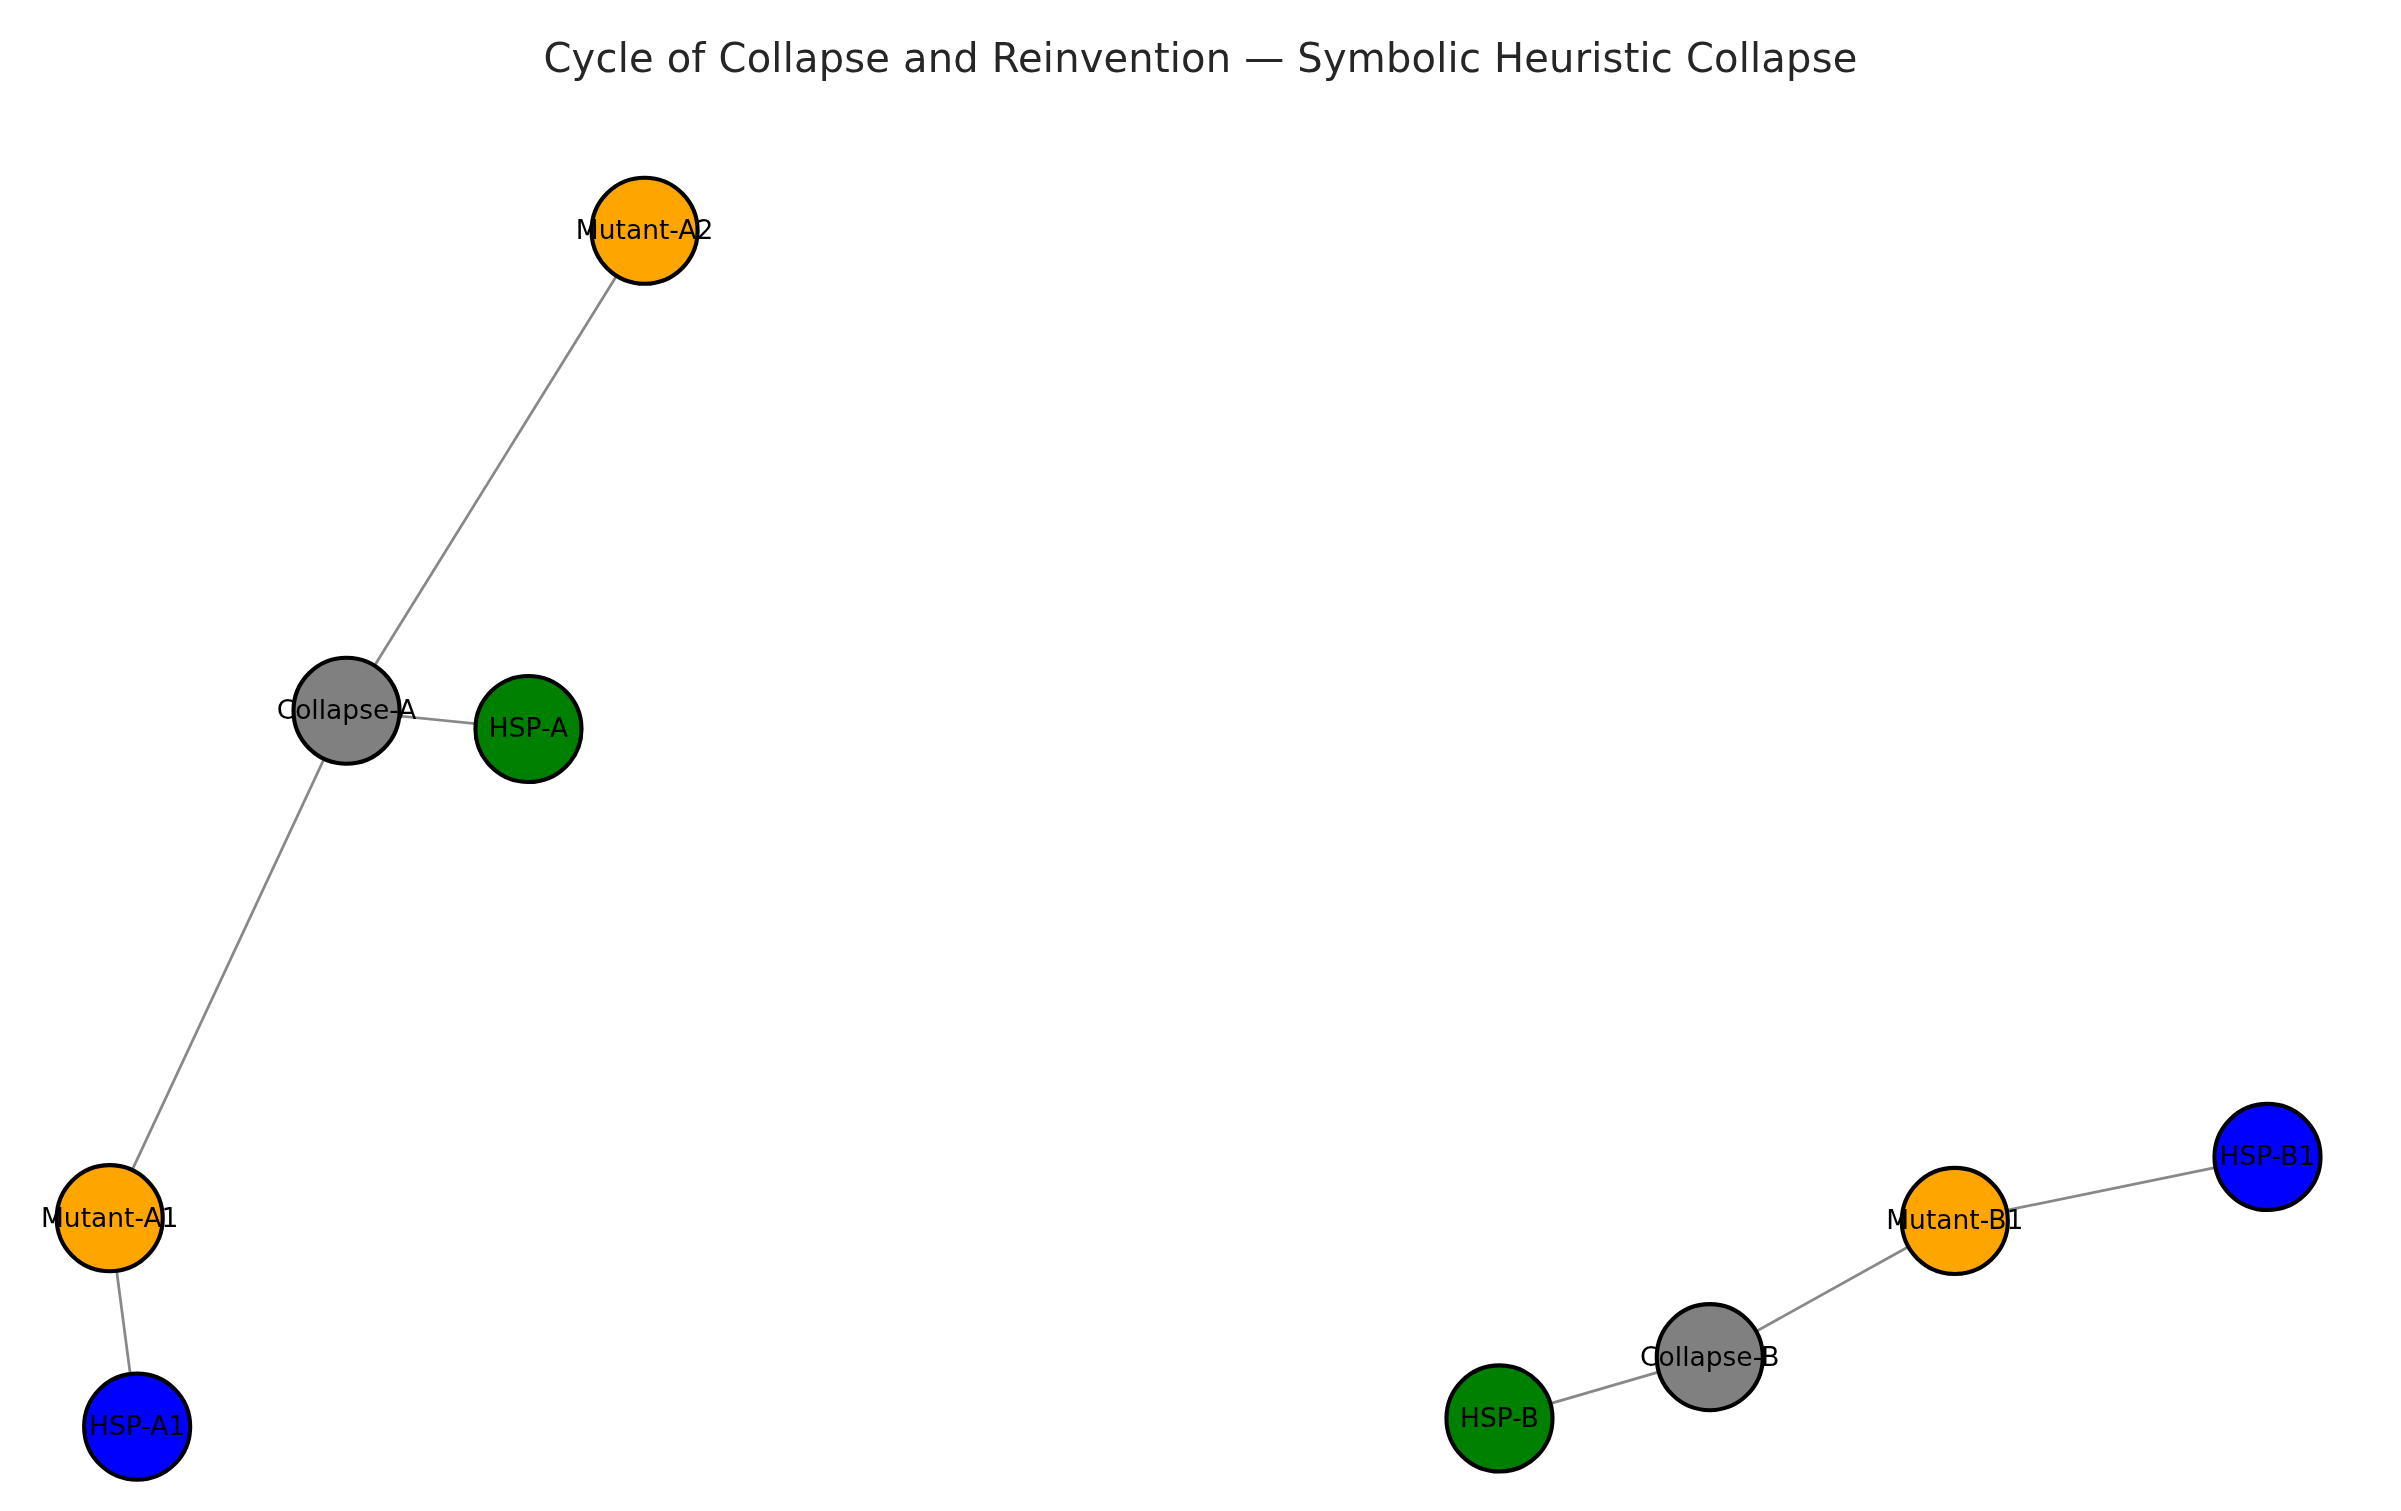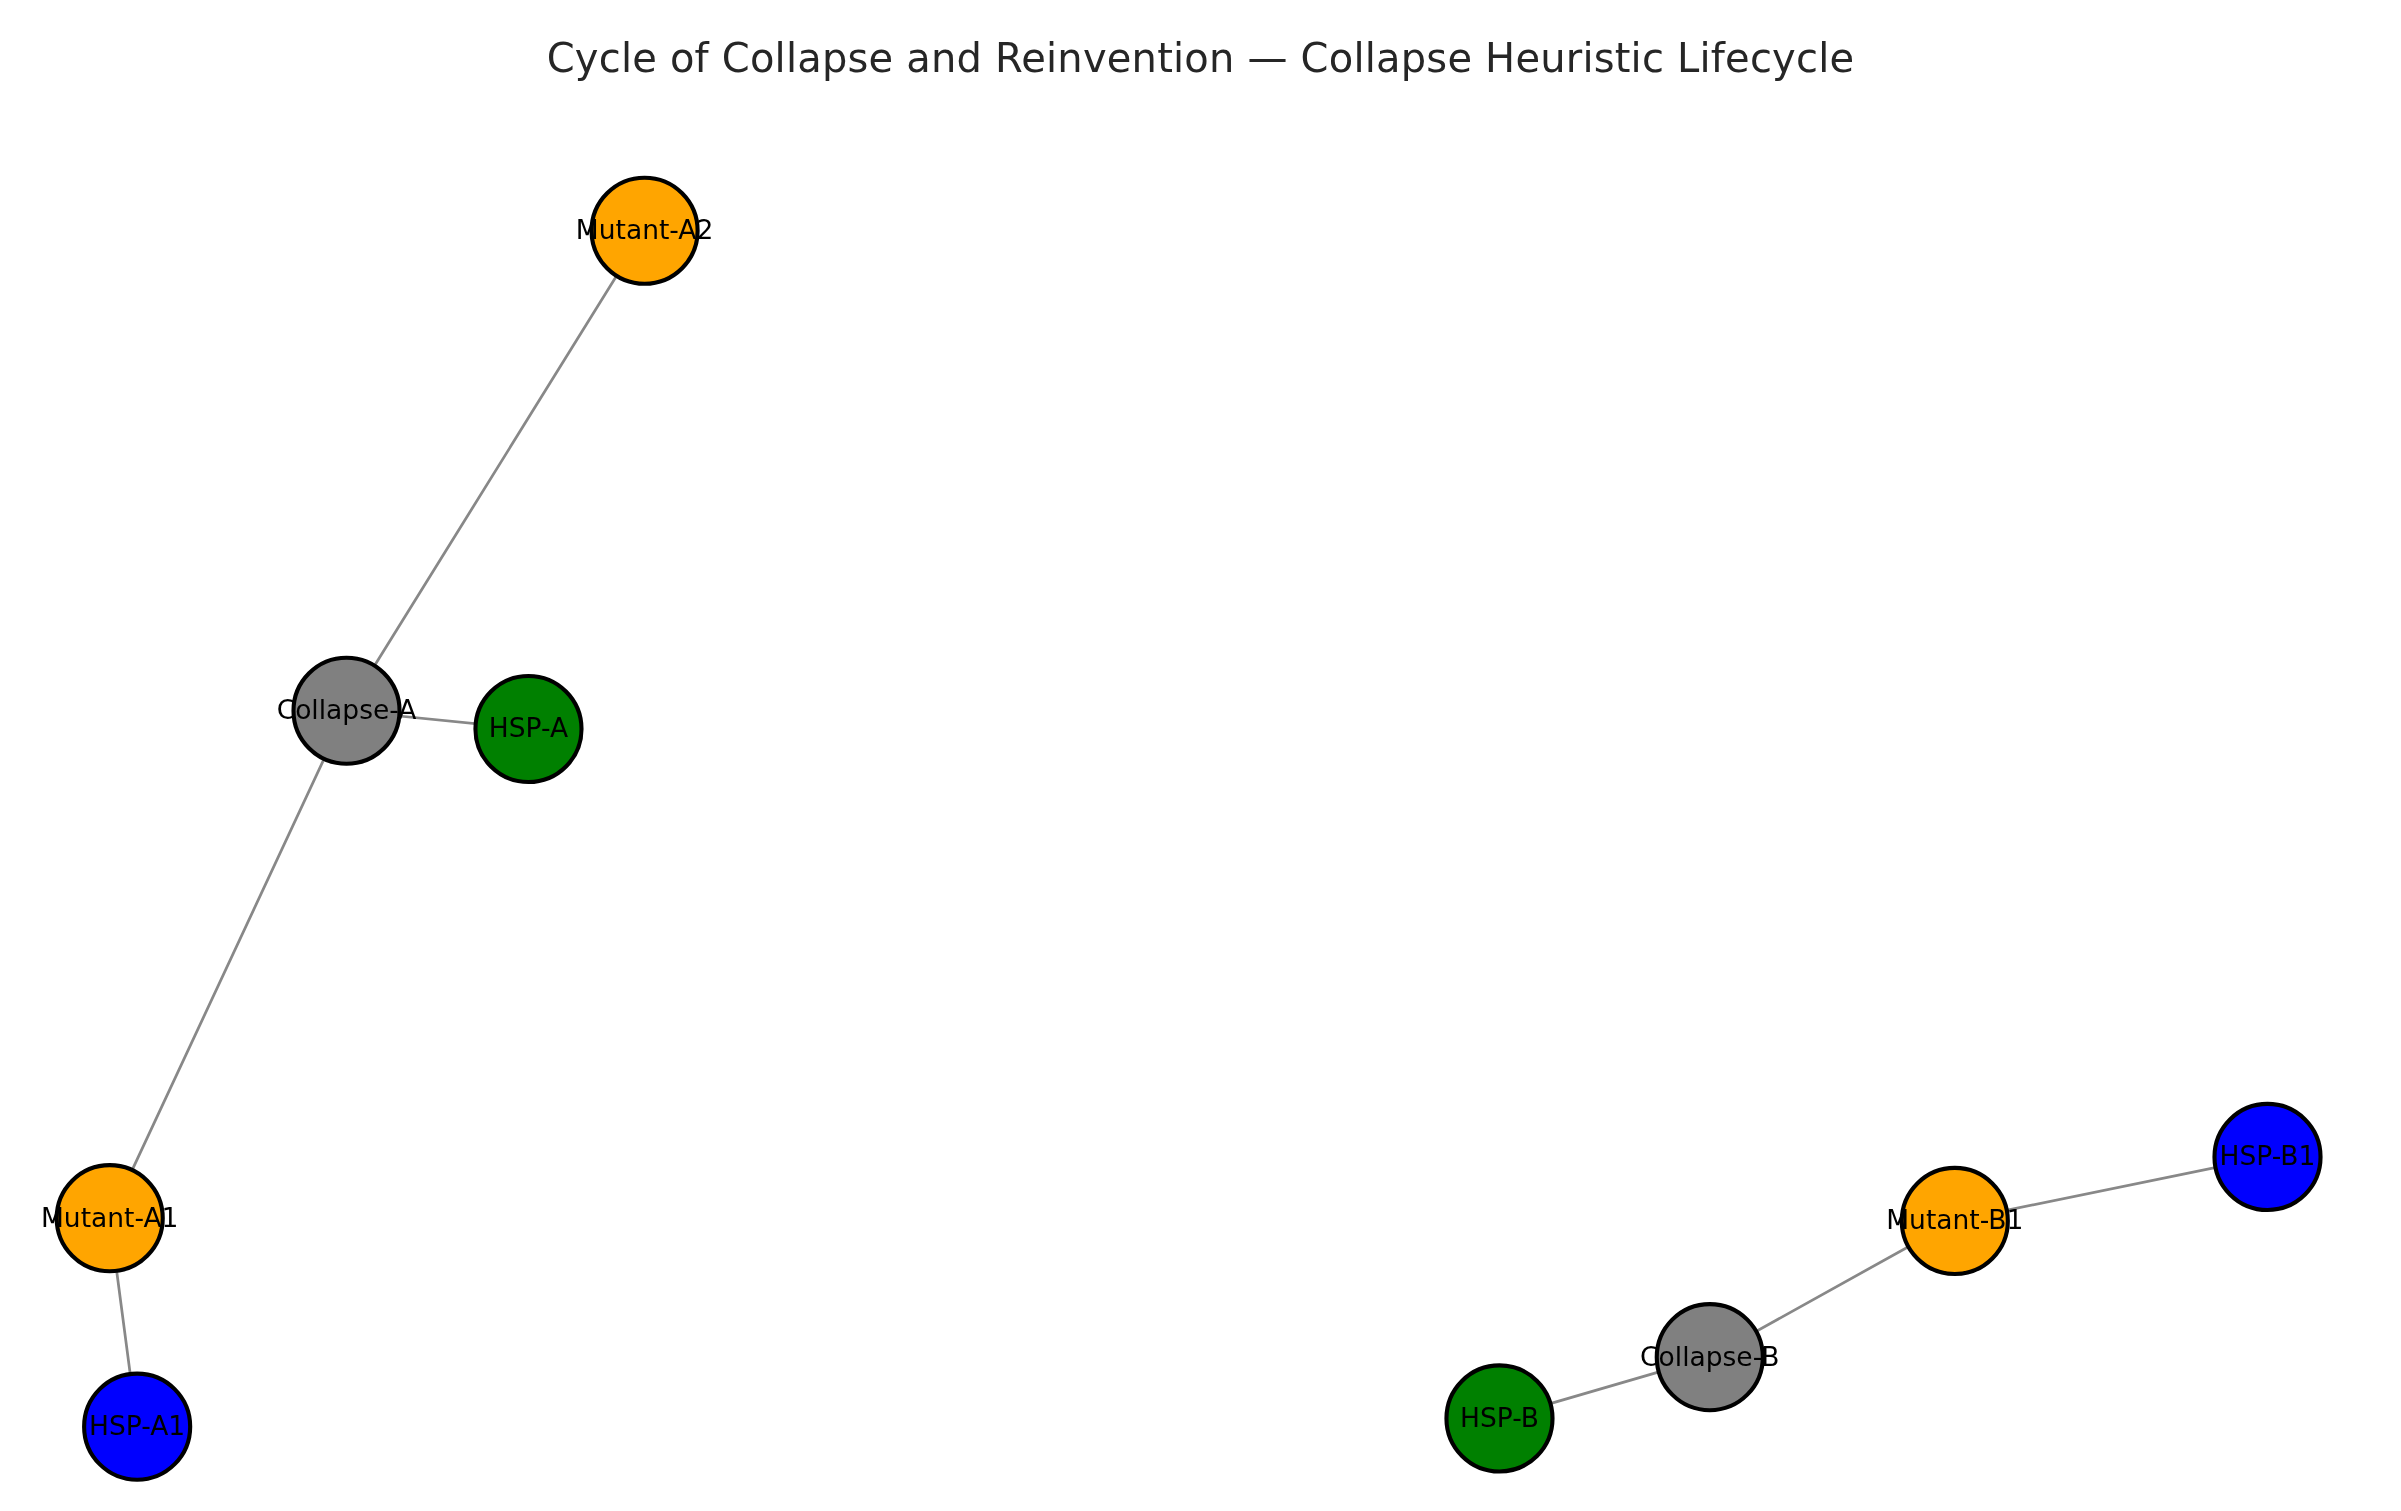--- a/index.html
+++ b/index.html
@@ -58,21 +58,21 @@
     text-anchor: middle;
     dominant-baseline: middle;
     paint-order: normal;
   }
 </style>
 </head>
 <body>
 
 <div id="figure">
 
-  <div id="chart-title">Cycle of Collapse and Reinvention — Collapse Heuristic Lifecycle</div>
+  <div id="chart-title">Cycle of Collapse and Reinvention — Symbolic Heuristic Collapse</div>
 
   <svg id="graph-svg" viewBox="0 0 2626 1653">
     <g id="edge-layer">
         <line x1="379" y1="777" x2="705" y2="252" class="graph-edge" stroke="#888888" stroke-width="3"></line>
         <line x1="379" y1="777" x2="578" y2="797" class="graph-edge" stroke="#888888" stroke-width="3"></line>
         <line x1="379" y1="777" x2="120" y2="1332" class="graph-edge" stroke="#888888" stroke-width="3"></line>
         <line x1="120" y1="1332" x2="150" y2="1560" class="graph-edge" stroke="#888888" stroke-width="3"></line>
         <line x1="1640" y1="1551" x2="1870" y2="1484" class="graph-edge" stroke="#888888" stroke-width="3"></line>
         <line x1="1870" y1="1484" x2="2138" y2="1335" class="graph-edge" stroke="#888888" stroke-width="3"></line>
         <line x1="2138" y1="1335" x2="2480" y2="1265" class="graph-edge" stroke="#888888" stroke-width="3"></line>

